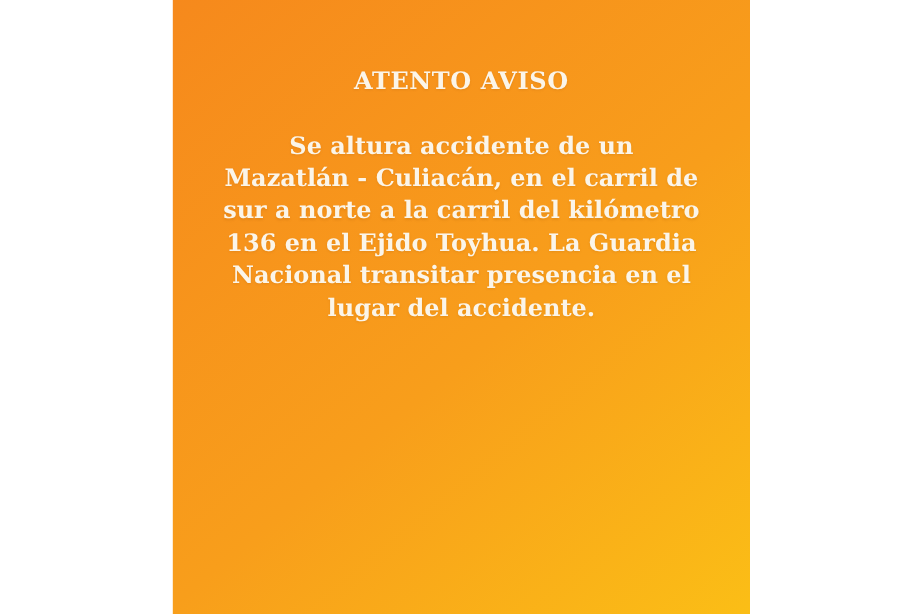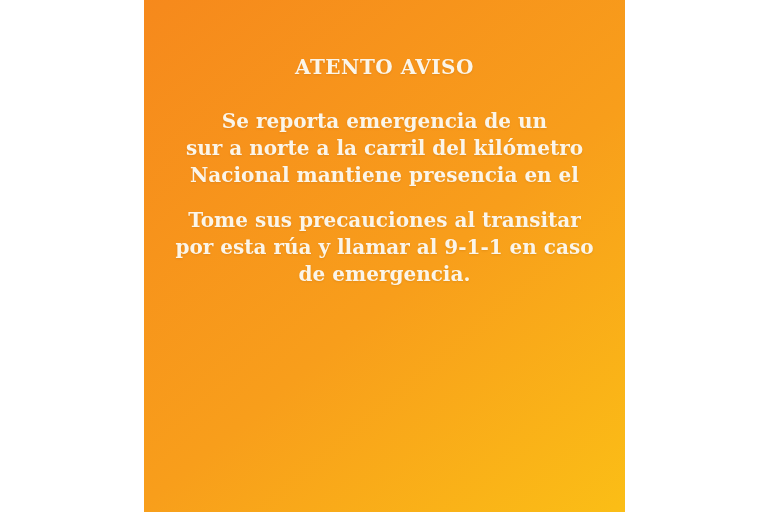--- a/index.html
+++ b/index.html
@@ -61,26 +61,24 @@
 <body>
 
 <div class="stage">
   <div class="panel" id="notice-panel" style="background: linear-gradient(140deg, rgb(246, 137, 28), rgb(248, 158, 27) 55%, rgb(251, 190, 22));">
     <div class="content" style="color: rgb(251, 245, 233);">
 
       <div class="title-line">ATENTO AVISO</div>
 
 
       <div class="para">
-        <div class="text-line">Se reporta emergencia de un</div>
+        <div class="text-line">Se altura accidente de un</div>
+        <div class="text-line">Mazatlán - Culiacán, en el carril de</div>
         <div class="text-line">sur a norte a la carril del kilómetro</div>
-        <div class="text-line">Nacional mantiene presencia en el</div>
+        <div class="text-line">136 en el Ejido Toyhua. La Guardia</div>
+        <div class="text-line">Nacional transitar presencia en el</div>
+        <div class="text-line">lugar del accidente.</div>
       </div>
 
-      <div class="para footer">
-        <div class="text-line">Tome sus precauciones al transitar</div>
-        <div class="text-line">por esta rúa y llamar al 9-1-1 en caso</div>
-        <div class="text-line">de emergencia.</div>
-      </div>
 
     </div>
   </div>
 </div>
 
 </body></html>

